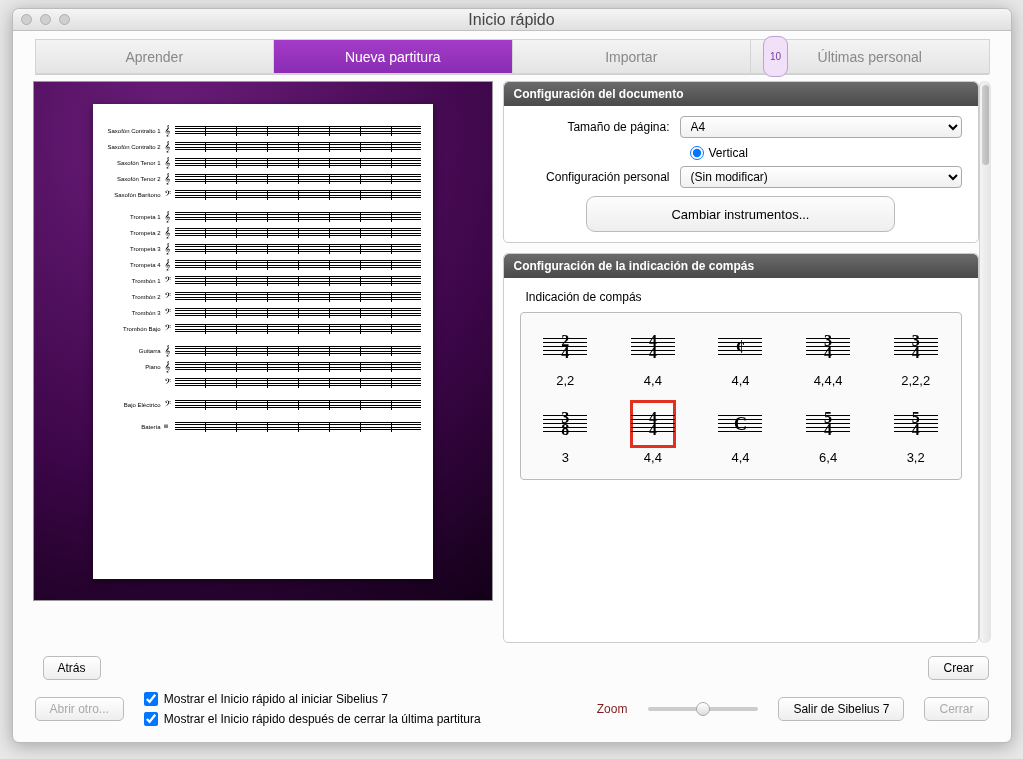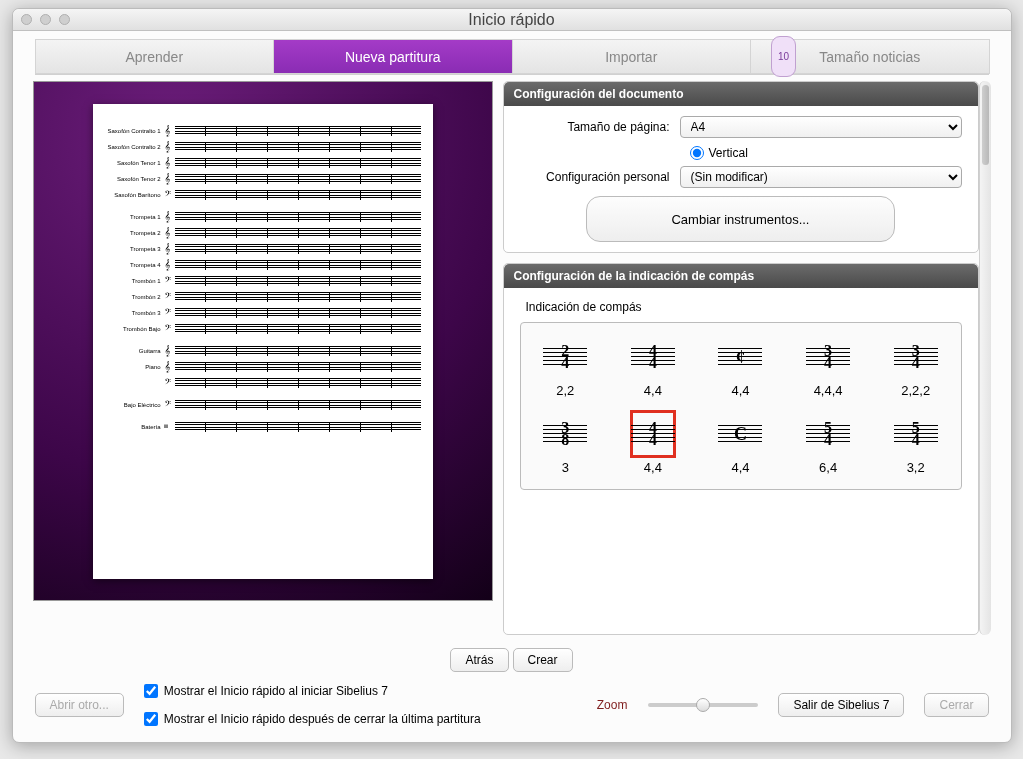--- a/index.html
+++ b/index.html
@@ -53,21 +53,21 @@
   border:1px solid #d4d4d4;
   margin-right:-1px;
   cursor:pointer;
 }
 .tab.active {
   background: linear-gradient(#a43bc7, #8a2cb4);
   color:#fff;
 }
 .tab .badge {
   position:absolute;
-  left:20px;
+  left:12px;
   background:#f0e0f8;
   color:#7a3a9a;
   border:1px solid #c0a0d0;
   border-radius:9px;
   font-size:10px;
   padding:14px 6px;
 }
 .content {
   flex:1;
   display:flex;
@@ -126,23 +126,23 @@
   background:linear-gradient(#fff,#f0f0f0);
   font-size:12px;
   padding:0 6px;
 }
 .radio-row { display:flex; align-items:center; gap:5px; font-size:12px; margin-left:170px; margin-bottom:6px;}
 input[type=radio]{ width:14px; height:14px;}
 .wide-btn {
   display:block;
   width:70%;
   margin:8px auto 0;
-  height:46px;
+  height:36px;
   border:1px solid #bbb;
-  border-radius:14px;
+  border-radius:9px;
   background:linear-gradient(#fdfdfd,#eee);
   font-size:13px;
   cursor:pointer;
 }
 .section-label { font-size:12px; margin:2px 0 8px 6px; }
 .timesig-grid {
   border:1px solid #bbb;
   border-radius:4px;
   background:#fafafa;
   padding:10px;
@@ -169,33 +169,33 @@
     linear-gradient(#000,#000) 0 12px/100% 1px no-repeat,
     linear-gradient(#000,#000) 0 16px/100% 1px no-repeat;
   position:relative;
   display:flex; align-items:center; justify-content:center;
 }
 .ts-num { position:absolute; font-family:Georgia, serif; font-weight:bold; font-size:16px; line-height:10px;}
 .ts-num.top{ top:-2px;}
 .ts-num.bot{ bottom:-2px;}
 .ts-sym { font-family:Georgia, serif; font-weight:bold; font-size:18px; }
 .ts-label { font-size:13px; }
-.btn-row { display:flex; justify-content:center; gap:4px; padding:8px 22px 0; }
+.btn-row { display:flex; justify-content:space-between; gap:4px; padding:8px 22px 0;margin-left:8px; }
 .mac-btn {
   height:24px; padding:0 14px; border:1px solid #bbb; border-radius:5px;
   background:linear-gradient(#fff,#eee); font-size:12px; cursor:pointer;
 }
 .mac-btn:disabled { color:#aaa; cursor:default; }
 .footer {
   display:flex;
   align-items:center;
   padding:12px 22px 16px;
   gap:20px;
 }
-.checks { display:flex; flex-direction:column; gap:14px; font-size:12px;}
+.checks { display:flex; flex-direction:column; gap:6px; font-size:12px;}
 .chk-row { display:flex; align-items:center; gap:6px;}
 .chk-row input { width:14px; height:14px;}
 .zoom-group { margin-left:auto; display:flex; align-items:center; gap:21px; font-size:12px; color:#7f1d1d;}
 .zoom-track { width:110px; height:4px; background:#ccc; border-radius:2px; position:relative;}
 .zoom-thumb { position:absolute; top:-5px; left:48px; width:14px; height:14px; border-radius:50%; background:linear-gradient(#fff,#ddd); border:1px solid #aaa;}
 .scrollbar-v { width:12px; background:linear-gradient(to right,#f4f4f4,#e4e4e4); border-left:1px solid #d0d0d0; border-radius:6px; position:relative;}
 .scrollbar-v .thumb{ position:absolute; top:4px; left:2px; right:2px; height:80px; background:linear-gradient(to right,#cecece,#b8b8b8); border-radius:5px;}
 .right-wrap{display:flex; flex:1; gap:0;}
 </style>
 </head>
@@ -216,21 +216,21 @@
         <span>Aprender</span>
       </div>
       <div class="tab active">
         <span>Nueva partitura</span>
       </div>
       <div class="tab">
         <span>Importar</span>
       </div>
       <div class="tab">
         <span class="badge">10</span>
-        <span>Tamaño noticias</span>
+        <span>Últimas personal</span>
       </div>
     </div>
 
   <div class="content">
 
     <div class="preview">
       <div class="score-page" id="score-page">
           <div class="staff-row">
             <div class="inst-label">Saxofón Contralto 1</div>
             <div class="clef">𝄞</div>

